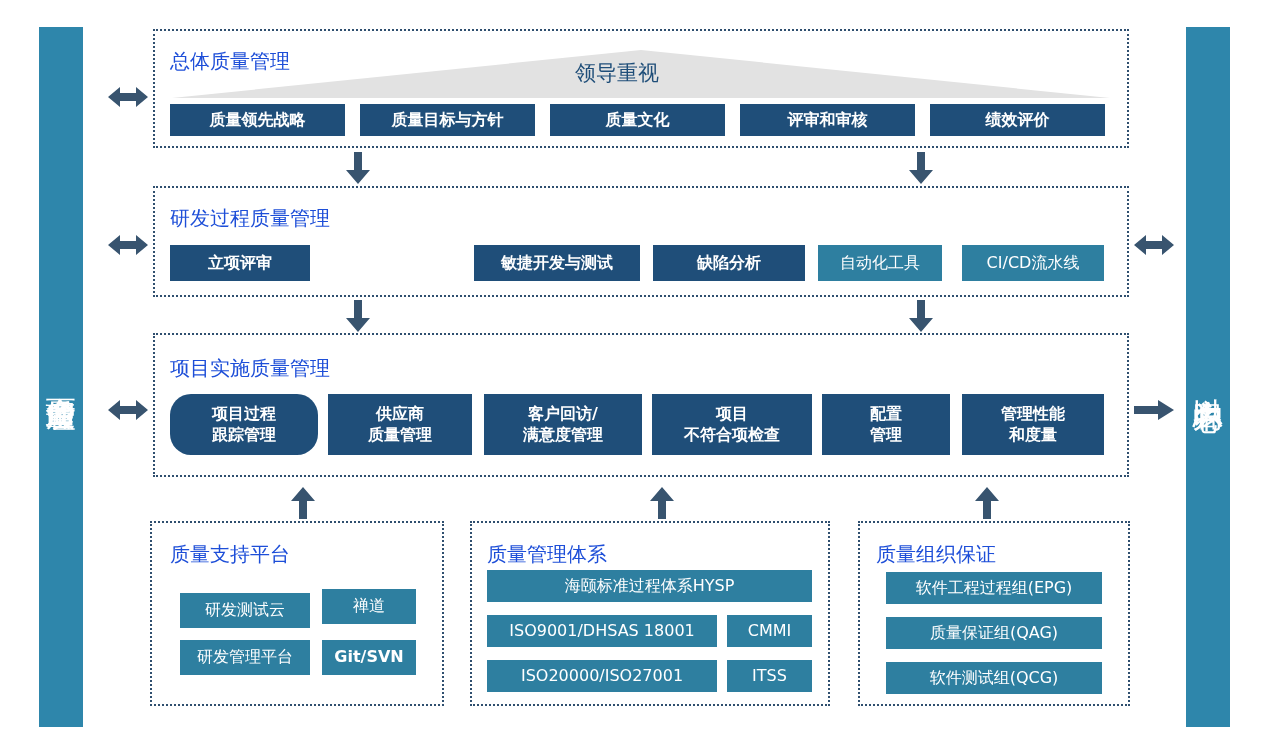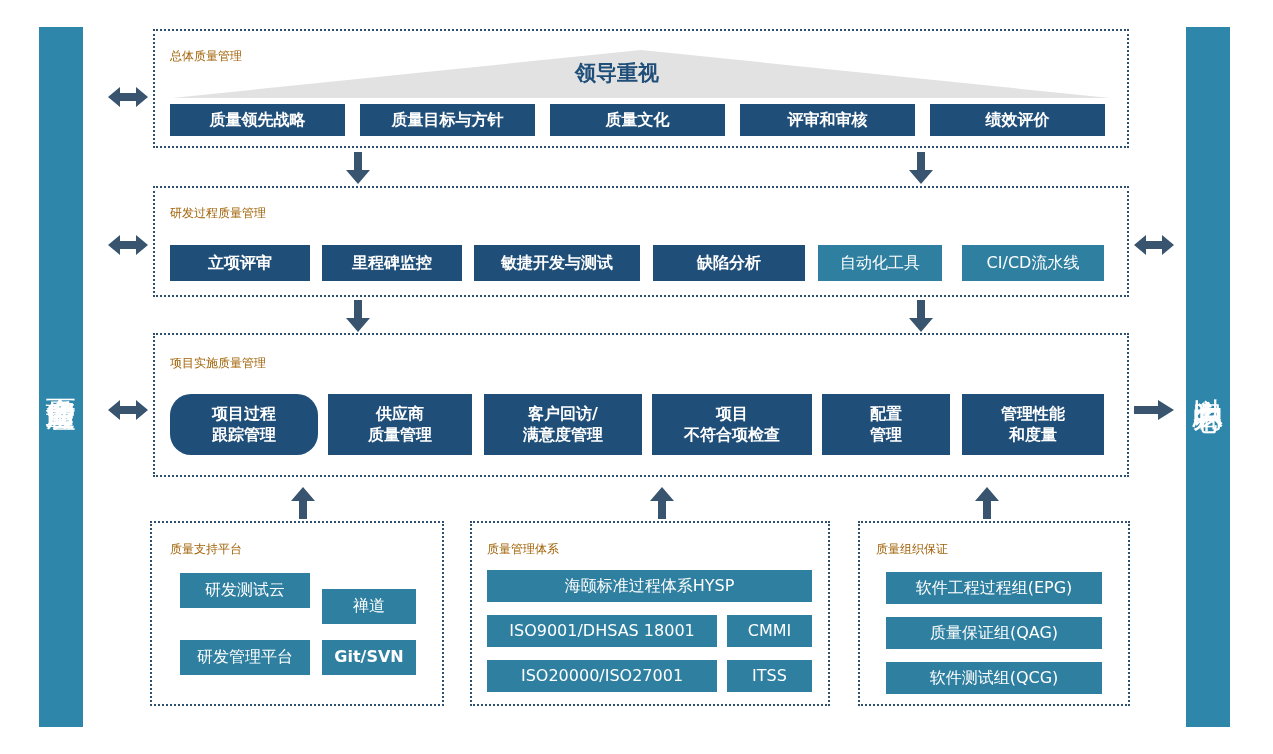--- a/index.html
+++ b/index.html
@@ -32,22 +32,22 @@
 
   
   .panel{
     position:absolute;
     border:2px dotted #2F4F6F;
     box-sizing:border-box;
     background:#ffffff;
   }
   .panel-title{
     position:absolute;
-    font-size:12px;
-    color:#a16207;
+    font-size:20px;
+    color:#1d4ed8;
     white-space:nowrap;
   }
 
   
   .box{
     position:absolute;
     box-sizing:border-box;
     display:flex;align-items:center;justify-content:center;
     text-align:center;
     color:#ffffff;
@@ -63,21 +63,20 @@
   #leader-triangle{
     position:absolute;
     left:172px;top:50px;width:938px;height:48px;
   }
   #leader-label{
     position:absolute;
     left:575px;top:59px;
     font-size:21px;
     color:#1F4E79;
     white-space:nowrap;
-    font-weight:bold;
   }
 
   
   .arrow{position:absolute;}
 </style>
 </head>
 <body>
 
 <div id="root">
 
@@ -100,21 +99,20 @@
   <div class="box navy" style="left:170px;top:104px;width:175px;height:32px;">质量领先战略</div>
   <div class="box navy" style="left:360px;top:104px;width:175px;height:32px;">质量目标与方针</div>
   <div class="box navy" style="left:550px;top:104px;width:175px;height:32px;">质量文化</div>
   <div class="box navy" style="left:740px;top:104px;width:175px;height:32px;">评审和审核</div>
   <div class="box navy" style="left:930px;top:104px;width:175px;height:32px;">绩效评价</div>
 
   <div class="panel" style="left:153px;top:186px;width:976px;height:111px;"></div>
   <div class="panel-title" style="left:170px;top:205px;">研发过程质量管理</div>
 
   <div class="box navy" style="left:170px;top:245px;width:140px;height:36px;">立项评审</div>
-  <div class="box navy" style="left:322px;top:245px;width:140px;height:36px;">里程碑监控</div>
   <div class="box navy" style="left:474px;top:245px;width:166px;height:36px;">敏捷开发与测试</div>
   <div class="box navy" style="left:653px;top:245px;width:152px;height:36px;">缺陷分析</div>
   <div class="box teal" style="left:818px;top:245px;width:124px;height:36px;">自动化工具</div>
   <div class="box teal" style="left:962px;top:245px;width:142px;height:36px;">CI/CD流水线</div>
 
   <div class="panel" style="left:153px;top:333px;width:976px;height:144px;"></div>
   <div class="panel-title" style="left:170px;top:355px;">项目实施质量管理</div>
 
   <div class="box navy" style="left:170px;top:394px;width:148px;height:61px;border-radius:21px;">项目过程
 跟踪管理</div>
@@ -125,21 +123,21 @@
   <div class="box navy" style="left:652px;top:394px;width:160px;height:61px;">项目
 不符合项检查</div>
   <div class="box navy" style="left:822px;top:394px;width:128px;height:61px;">配置
 管理</div>
   <div class="box navy" style="left:962px;top:394px;width:142px;height:61px;">管理性能
 和度量</div>
 
   <div class="panel" style="left:150px;top:521px;width:294px;height:185px;"></div>
   <div class="panel-title" style="left:170px;top:541px;">质量支持平台</div>
 
-  <div class="box teal" style="left:180px;top:573px;width:130px;height:35px;">研发测试云</div>
+  <div class="box teal" style="left:180px;top:593px;width:130px;height:35px;">研发测试云</div>
   <div class="box teal" style="left:322px;top:589px;width:94px;height:35px;">禅道</div>
   <div class="box teal" style="left:180px;top:640px;width:130px;height:35px;">研发管理平台</div>
   <div class="box teal bold" style="left:322px;top:640px;width:94px;height:35px;">Git/SVN</div>
 
   <div class="panel" style="left:470px;top:521px;width:360px;height:185px;"></div>
   <div class="panel-title" style="left:487px;top:541px;">质量管理体系</div>
 
   <div class="box teal" style="left:487px;top:570px;width:325px;height:32px;">海颐标准过程体系HYSP</div>
   <div class="box teal" style="left:487px;top:615px;width:230px;height:32px;">ISO9001/DHSAS 18001</div>
   <div class="box teal" style="left:727px;top:615px;width:85px;height:32px;">CMMI</div>

